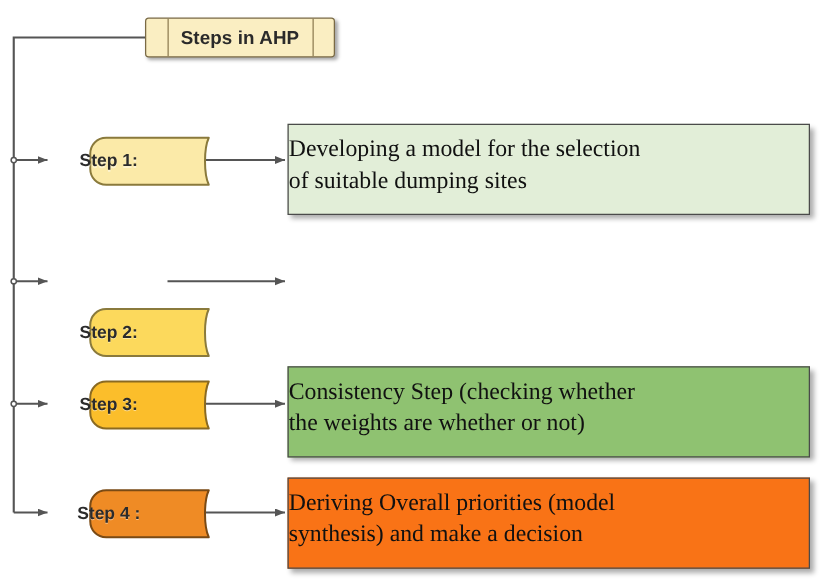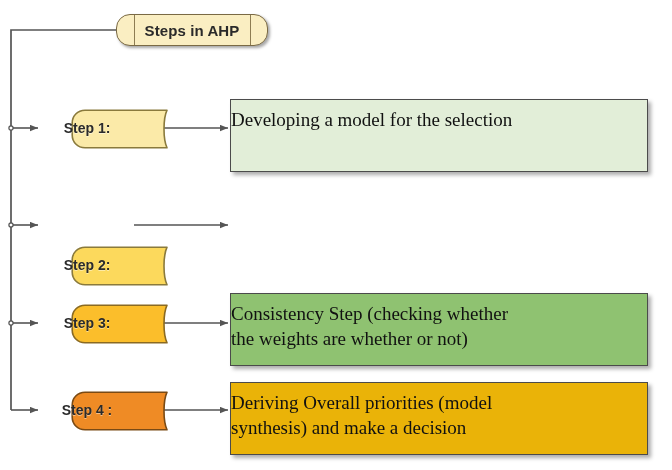--- a/index.html
+++ b/index.html
@@ -33,21 +33,21 @@
   
   .title-box {
     position: absolute;
     left: 116px;
     top: 14px;
     width: 152px;
     height: 32px;
     box-sizing: border-box;
     background: #faeec2;
     border: 1.6px solid #7a6a45;
-    border-radius: 14px;
+    border-radius: 3px;
     box-shadow: 2px 2px 3px rgba(0,0,0,0.35);
   }
   .title-box .divider {
     position: absolute;
     top: 0;
     width: 0;
     height: 100%;
     border-left: 1.4px solid #8d7c52;
   }
   .title-box .divider.left  { left: 17px; }
@@ -168,26 +168,27 @@
 
   <div class="step" style="top:391px;">
     <svg width="112" height="40" viewBox="0 0 112 40">
       <path d="M14,1.2 L96,1.2 C92,10 92,30 96,38.8 L14,38.8 C6.5,38.8 1.2,33 1.2,26 L1.2,14 C1.2,7 6.5,1.2 14,1.2 Z" fill="#ef8b25" stroke="#7a4a14" stroke-width="1.6" stroke-linejoin="round"></path>
     </svg>
     <span class="step-label">Step 4 :</span>
   </div>
 
   <div class="desc" style="top:99px; height:73px; background:#e2eed8;">
     <span class="line">Developing a model for the selection</span>
+    <span class="line">of suitable dumping sites</span>
   </div>
 
 
   <div class="desc" style="top:293px; height:73px; background:#8fc271;">
     <span class="line">Consistency Step (checking whether</span>
     <span class="line">the weights are whether or not)</span>
   </div>
 
-  <div class="desc" style="top:382px; height:73px; background:#eab308;">
+  <div class="desc" style="top:382px; height:73px; background:#f97316;">
     <span class="line">Deriving Overall priorities (model</span>
     <span class="line">synthesis) and make a decision</span>
   </div>
 
 </div>
 
 </body></html>

